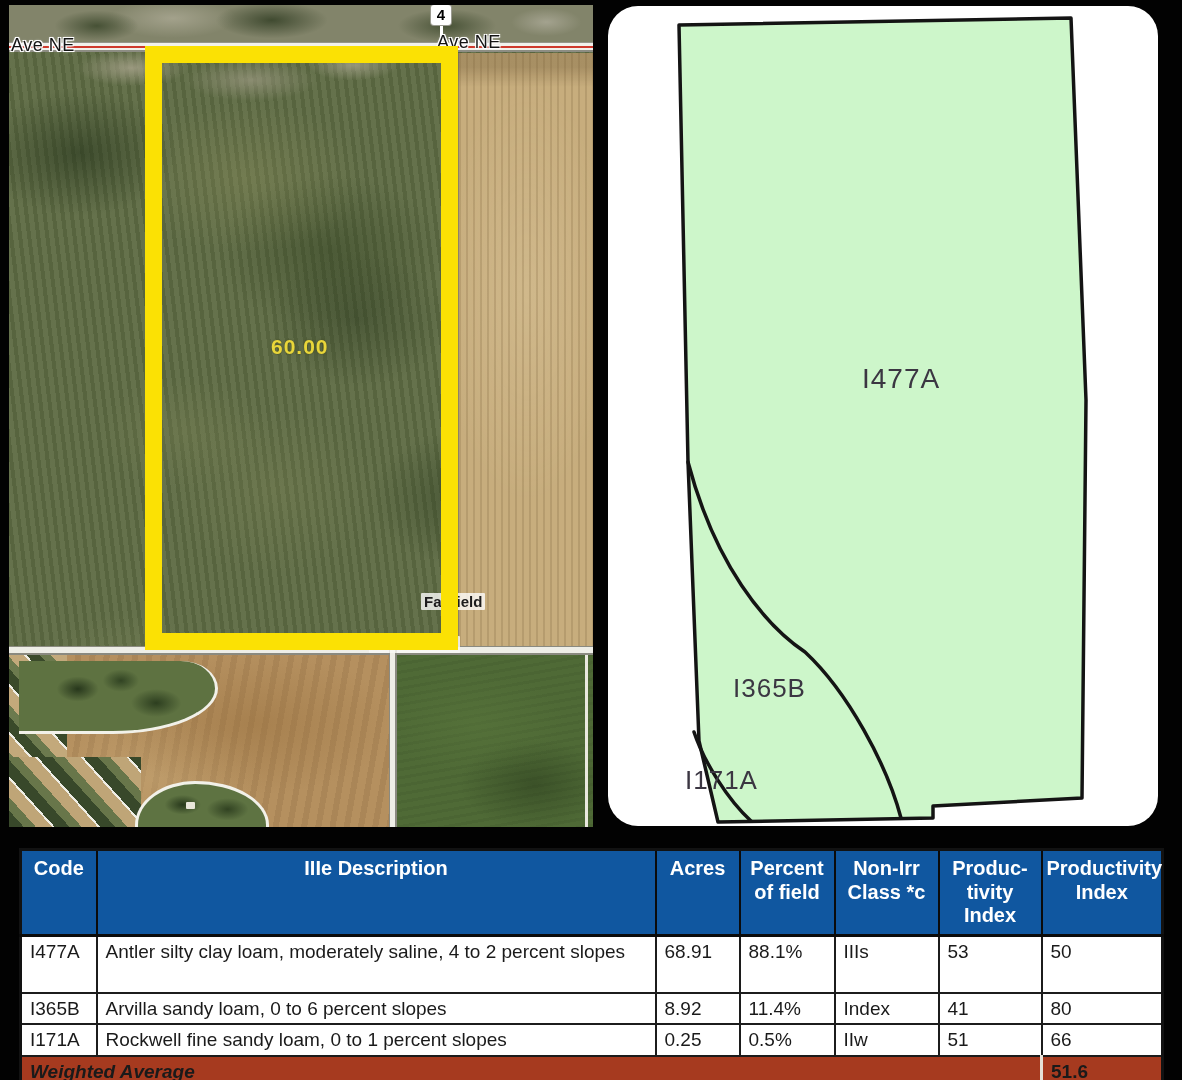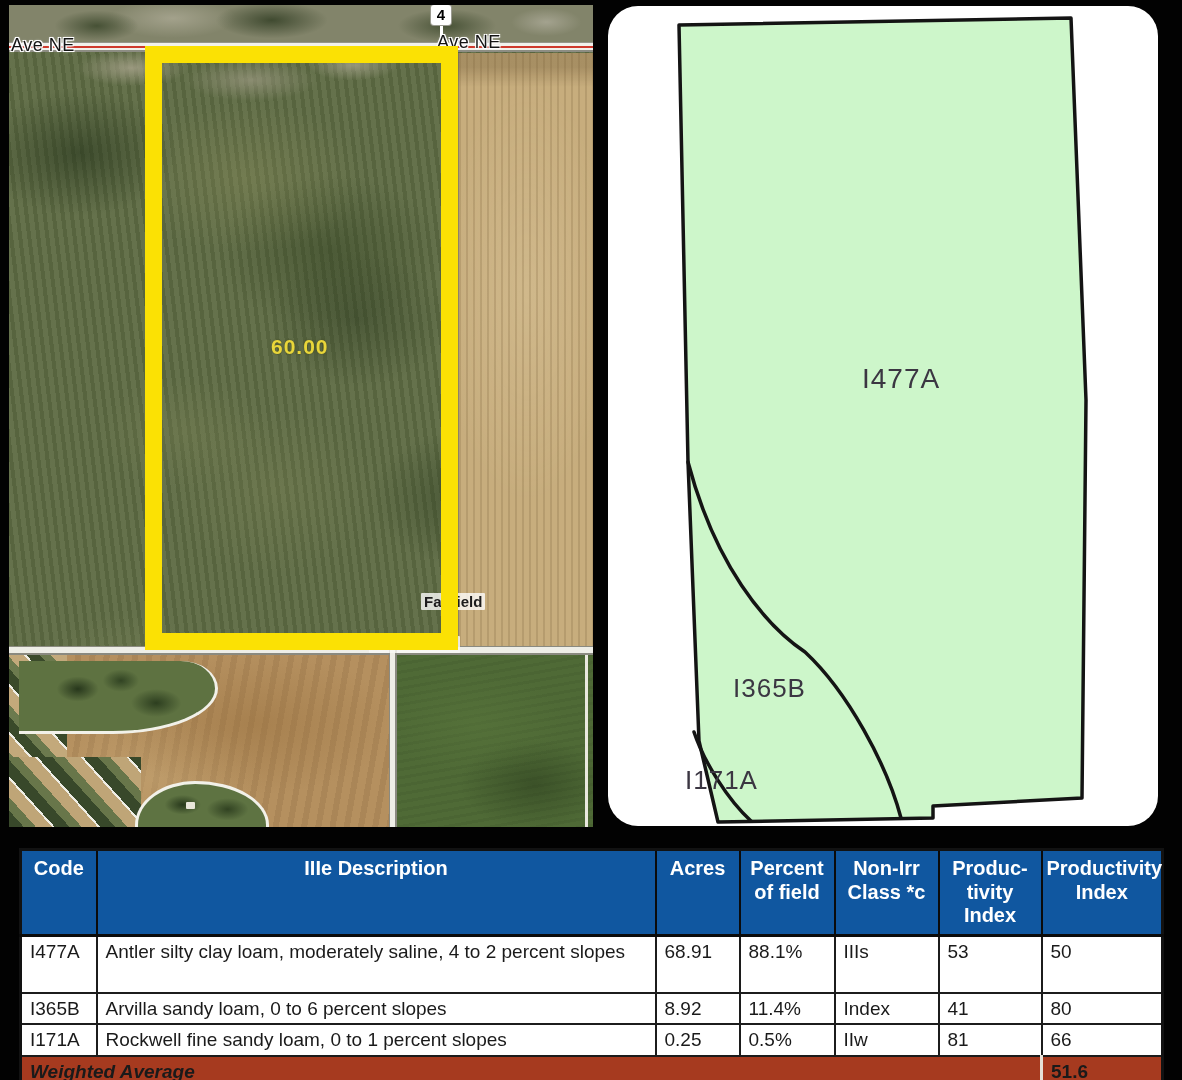--- a/index.html
+++ b/index.html
@@ -200,21 +200,21 @@
           <td>Index</td>
           <td>41</td>
           <td>80</td>
         </tr>
         <tr class="r3">
           <td>I171A</td>
           <td>Rockwell fine sandy loam, 0 to 1 percent slopes</td>
           <td>0.25</td>
           <td>0.5%</td>
           <td>IIw</td>
-          <td>81</td>
+          <td>51</td>
           <td>66</td>
         </tr>
         <tr class="wa">
           <td class="wa-label" colspan="6">Weighted Average</td>
           <td class="wa-value">51.6</td>
         </tr>
       </tbody>
     </table>
   </div>
 

